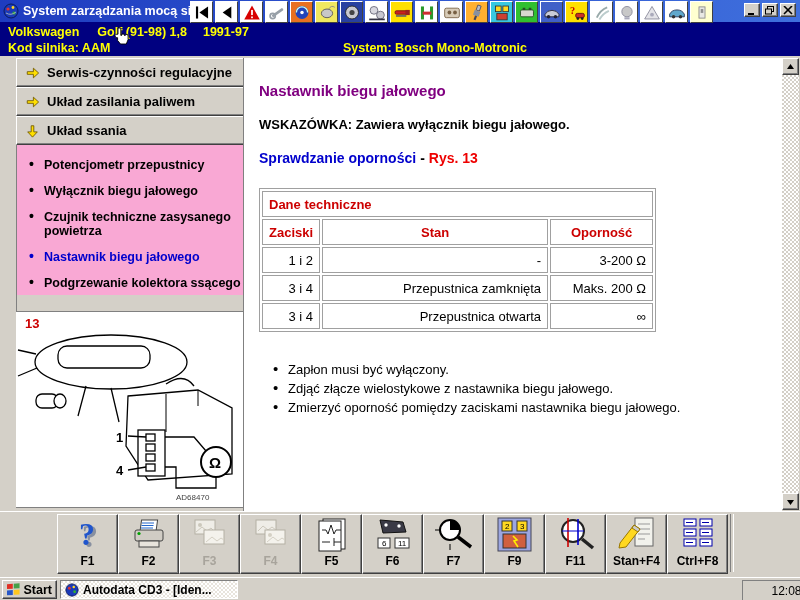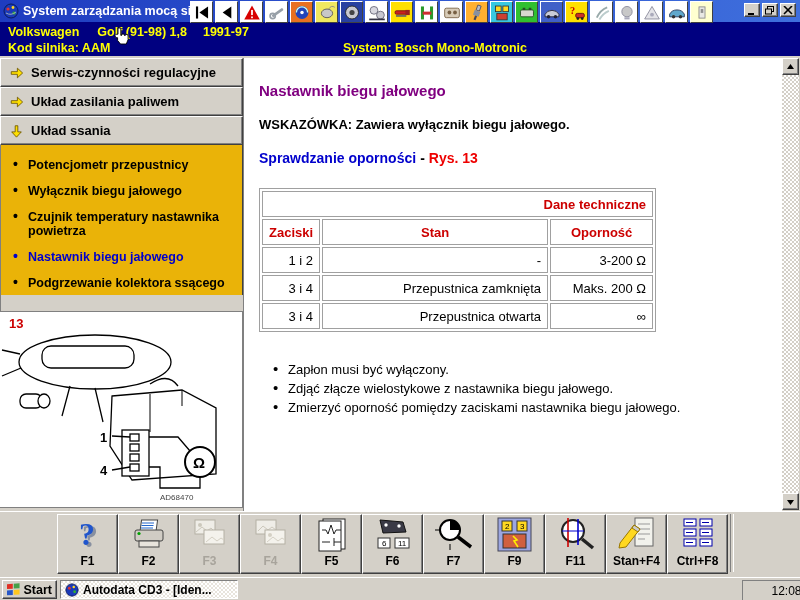--- a/index.html
+++ b/index.html
@@ -27,45 +27,45 @@
   .vehicle-header{position:absolute;left:0;top:22px;width:800px;height:36px;background:#000080;
     color:#ffff00;font-weight:bold;font-size:12.5px;border-bottom:2px solid #d4d0c8;box-sizing:border-box;}
   .vh-line1{position:absolute;left:8px;top:3px;display:flex;}
   .vh-make{margin-right:18px;} .vh-model{margin-right:16px;}
   .vh-code{position:absolute;left:8px;top:19px;}
   .vh-system{position:absolute;left:343px;top:19px;}
   .hand-cursor{position:absolute;left:112px;top:27px;z-index:25;}
 
   
   .main{position:absolute;left:0;top:58px;width:800px;height:453px;background:#d4d0c8;}
-  .sidebar{position:absolute;left:0;top:0;width:243px;height:453px;}
+  .sidebar{position:absolute;left:16px;top:0;width:243px;height:453px;}
   .acc-header{height:29px;box-sizing:border-box;display:flex;align-items:center;gap:7px;
     padding-left:8px;border:1px solid;border-color:#ffffff #404040 #404040 #ffffff;
     box-shadow:inset -1px -1px 0 #808080;background:#d4d0c8;font-weight:bold;font-size:13px;color:#000;cursor:default;}
-  .acc-items{background:#eab308;border-left:1px solid #808080;border-right:1px solid #404040;
+  .acc-items{background:#f9a8d4;border-left:1px solid #808080;border-right:1px solid #404040;
     box-sizing:border-box;width:243px;padding:13px 6px 14px 10px;height:150px;overflow:hidden;}
   .s-item{position:relative;padding-left:17px;font-weight:bold;font-size:12.5px;color:#000;
     margin-bottom:12px;line-height:14px;cursor:default;}
   .s-item::before{content:"•";position:absolute;left:2px;top:-1px;font-size:14px;}
   .s-item.active{color:#0000cc;}
   .sidebar-gap{height:16px;background:#d4d0c8;border-left:1px solid #808080;}
   .figure-panel{position:relative;height:197px;background:#ffffff;border:1px solid #808080;
     border-left:none;box-sizing:border-box;}
   .fig-num{position:absolute;left:9px;top:4px;color:#cc0000;font-weight:bold;font-size:13px;}
 
   
   .content{position:absolute;left:243px;top:0;width:539px;height:453px;background:#ffffff;
     border-left:1px solid #808080;box-sizing:border-box;padding:24px 10px 0 15px;overflow:hidden;}
   .c-title{color:#800080;font-weight:bold;font-size:15px;margin:0 0 18px 0;}
   .c-note{color:#000;font-weight:bold;font-size:13px;margin:0 0 18px 0;}
   .c-sub{font-size:14px;font-weight:bold;margin:0 0 22px 0;}
   .c-sub .blue{color:#0000cc;} .c-sub .dash{color:#000;margin:0 4px;} .c-sub .red{color:#ee0000;}
   table.spec{border-collapse:separate;border-spacing:2px;border:1px solid #a0a0a0;background:#fff;margin-top:4px;}
   table.spec th,table.spec td{border:1px solid #a0a0a0;padding:3px 6px;font-size:13px;height:18px;box-sizing:content-box;}
-  table.spec .t-title{color:#cc0000;font-weight:bold;text-align:right;}
+  table.spec .t-title{color:#cc0000;font-weight:bold;text-align:left;}
   table.spec th{color:#cc0000;font-weight:bold;text-align:center;}
   table.spec td{color:#000;font-weight:normal;text-align:right;}
   td.center{text-align:center;}
   ul.c-bullets{list-style:none;margin:30px 0 0 0;padding:0 0 0 14px;}
   ul.c-bullets li{position:relative;padding-left:15px;font-size:13px;color:#000;margin-bottom:4px;line-height:15px;}
   ul.c-bullets li::before{content:"•";position:absolute;left:0;top:-1px;font-size:15px;}
 
   
   .vscroll{position:absolute;left:782px;top:0;width:17px;height:452px;}
   .sbtn{position:absolute;left:0;width:17px;height:17px;display:flex;align-items:center;justify-content:center;padding:0;}
@@ -359,21 +359,21 @@
             <span style="display:flex">
               <svg width="15" height="14" viewBox="0 0 16 16">
                 <path d="M6.5 2 v7 h-4 l5.5 6 5.5-6 h-4 v-7 z" fill="#ffe000" stroke="#705800" stroke-width="1"></path>
               </svg>
             </span>
             <span class="acc-label">Układ ssania</span>
           </div>
           <div class="acc-items">
             <div class="s-item">Potencjometr przepustnicy</div>
             <div class="s-item">Wyłącznik biegu jałowego</div>
-            <div class="s-item">Czujnik temperatury nastawnika powietrza</div>
+            <div class="s-item">Czujnik techniczne zasysanego powietrza</div>
             <div class="s-item active">Nastawnik biegu jałowego</div>
             <div class="s-item">Podgrzewanie kolektora ssącego</div>
           </div>
         </div>
       <div class="sidebar-gap"></div>
       <div class="figure-panel">
         <div class="fig-num">13</div>
         <svg width="241" height="180" viewBox="0 0 241 180" style="position:absolute;left:0;top:12px;">
           <g fill="#ffffff" stroke="#000000" stroke-width="1.3">
             <ellipse cx="95" cy="38" rx="76" ry="27"></ellipse>

